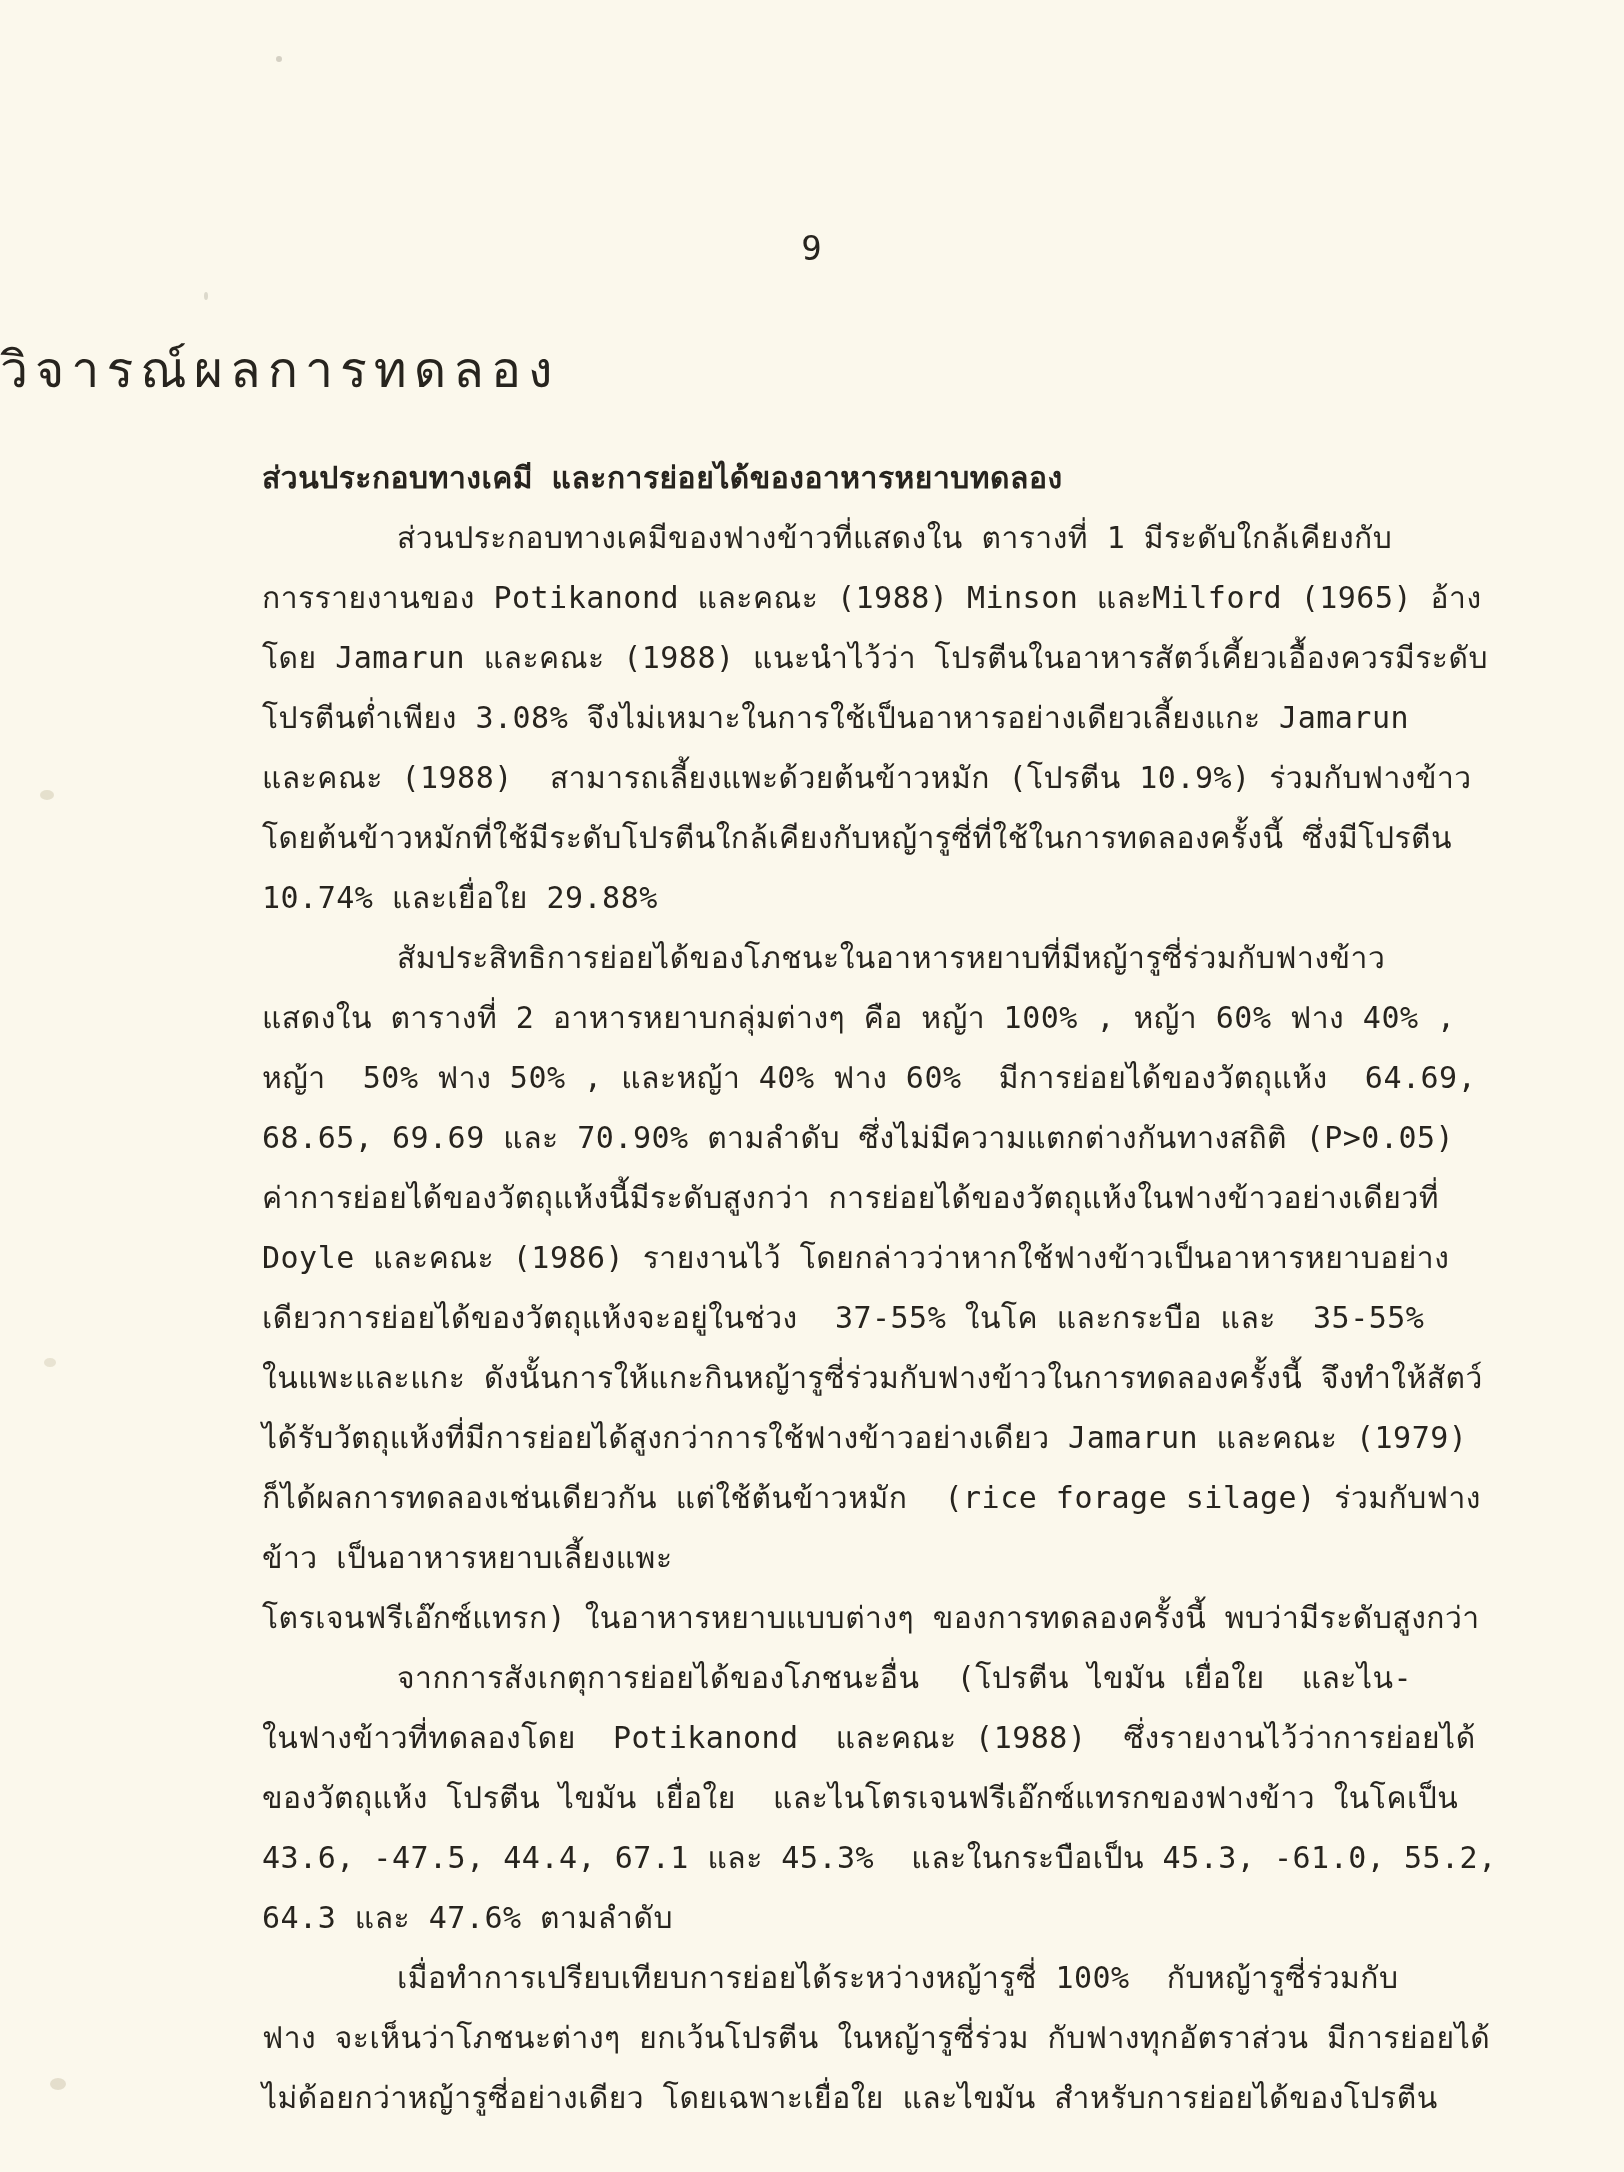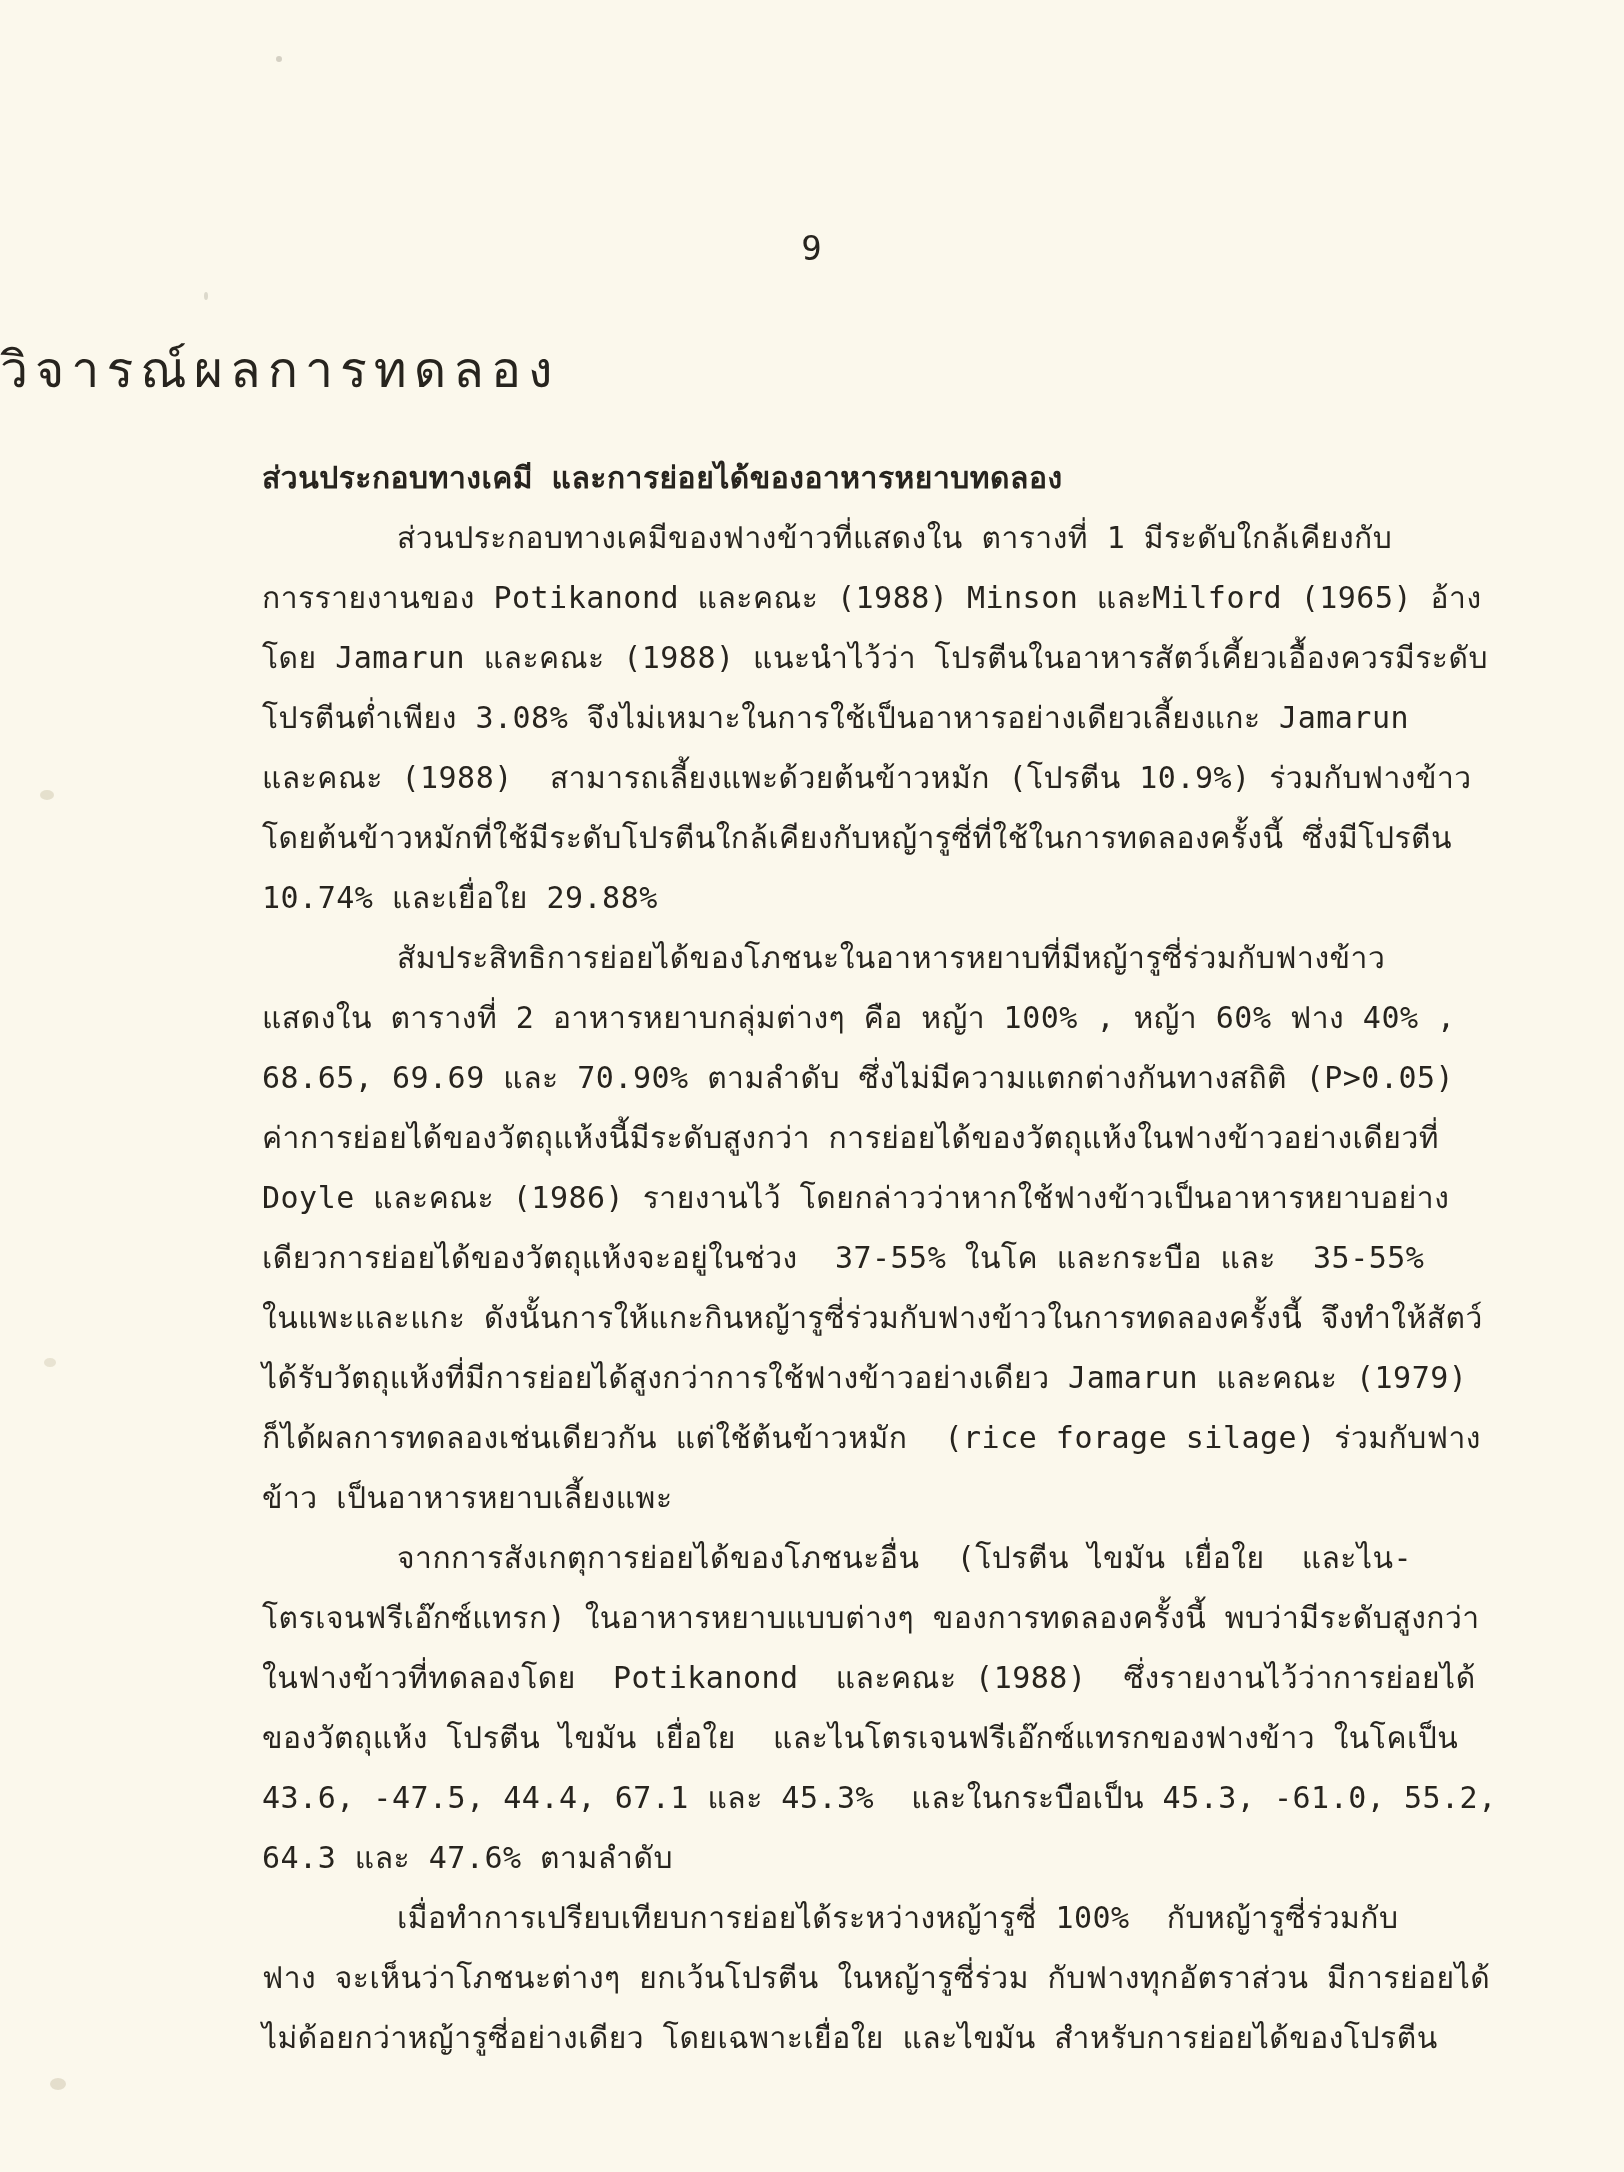--- a/index.html
+++ b/index.html
@@ -85,30 +85,31 @@
       <div class="line heading">ส่วนประกอบทางเคมี และการย่อยได้ของอาหารหยาบทดลอง</div>
       <div class="line indent">ส่วนประกอบทางเคมีของฟางข้าวที่แสดงใน ตารางที่ 1 มีระดับใกล้เคียงกับ</div>
       <div class="line">การรายงานของ Potikanond และคณะ (1988) Minson และMilford (1965) อ้าง</div>
       <div class="line">โดย Jamarun และคณะ (1988) แนะนำไว้ว่า โปรตีนในอาหารสัตว์เคี้ยวเอื้องควรมีระดับ</div>
       <div class="line">โปรตีนต่ำเพียง 3.08% จึงไม่เหมาะในการใช้เป็นอาหารอย่างเดียวเลี้ยงแกะ Jamarun</div>
       <div class="line">และคณะ (1988)  สามารถเลี้ยงแพะด้วยต้นข้าวหมัก (โปรตีน 10.9%) ร่วมกับฟางข้าว</div>
       <div class="line">โดยต้นข้าวหมักที่ใช้มีระดับโปรตีนใกล้เคียงกับหญ้ารูซี่ที่ใช้ในการทดลองครั้งนี้ ซึ่งมีโปรตีน</div>
       <div class="line">10.74% และเยื่อใย 29.88%</div>
       <div class="line indent">สัมประสิทธิการย่อยได้ของโภชนะในอาหารหยาบที่มีหญ้ารูซี่ร่วมกับฟางข้าว</div>
       <div class="line">แสดงใน ตารางที่ 2 อาหารหยาบกลุ่มต่างๆ คือ หญ้า 100% , หญ้า 60% ฟาง 40% ,</div>
+      <div class="line">หญ้า  50% ฟาง 50% , และหญ้า 40% ฟาง 60%  มีการย่อยได้ของวัตถุแห้ง  64.69,</div>
       <div class="line">68.65, 69.69 และ 70.90% ตามลำดับ ซึ่งไม่มีความแตกต่างกันทางสถิติ (P&gt;0.05)</div>
       <div class="line">ค่าการย่อยได้ของวัตถุแห้งนี้มีระดับสูงกว่า การย่อยได้ของวัตถุแห้งในฟางข้าวอย่างเดียวที่</div>
       <div class="line">Doyle และคณะ (1986) รายงานไว้ โดยกล่าวว่าหากใช้ฟางข้าวเป็นอาหารหยาบอย่าง</div>
       <div class="line">เดียวการย่อยได้ของวัตถุแห้งจะอยู่ในช่วง  37-55% ในโค และกระบือ และ  35-55%</div>
       <div class="line">ในแพะและแกะ ดังนั้นการให้แกะกินหญ้ารูซี่ร่วมกับฟางข้าวในการทดลองครั้งนี้ จึงทำให้สัตว์</div>
       <div class="line">ได้รับวัตถุแห้งที่มีการย่อยได้สูงกว่าการใช้ฟางข้าวอย่างเดียว Jamarun และคณะ (1979)</div>
       <div class="line">ก็ได้ผลการทดลองเช่นเดียวกัน แต่ใช้ต้นข้าวหมัก  (rice forage silage) ร่วมกับฟาง</div>
       <div class="line">ข้าว เป็นอาหารหยาบเลี้ยงแพะ</div>
+      <div class="line">โตรเจนฟรีเอ๊กซ์แทรก) ในอาหารหยาบแบบต่างๆ ของการทดลองครั้งนี้ พบว่ามีระดับสูงกว่า</div>
       <div class="line indent">จากการสังเกตุการย่อยได้ของโภชนะอื่น  (โปรตีน ไขมัน เยื่อใย  และไน-</div>
-      <div class="line">โตรเจนฟรีเอ๊กซ์แทรก) ในอาหารหยาบแบบต่างๆ ของการทดลองครั้งนี้ พบว่ามีระดับสูงกว่า</div>
       <div class="line">ในฟางข้าวที่ทดลองโดย  Potikanond  และคณะ (1988)  ซึ่งรายงานไว้ว่าการย่อยได้</div>
       <div class="line">ของวัตถุแห้ง โปรตีน ไขมัน เยื่อใย  และไนโตรเจนฟรีเอ๊กซ์แทรกของฟางข้าว ในโคเป็น</div>
       <div class="line">43.6, -47.5, 44.4, 67.1 และ 45.3%  และในกระบือเป็น 45.3, -61.0, 55.2,</div>
       <div class="line">64.3 และ 47.6% ตามลำดับ</div>
       <div class="line indent">เมื่อทำการเปรียบเทียบการย่อยได้ระหว่างหญ้ารูซี่ 100%  กับหญ้ารูซี่ร่วมกับ</div>
       <div class="line">ฟาง จะเห็นว่าโภชนะต่างๆ ยกเว้นโปรตีน ในหญ้ารูซี่ร่วม กับฟางทุกอัตราส่วน มีการย่อยได้</div>
       <div class="line">ไม่ด้อยกว่าหญ้ารูซี่อย่างเดียว โดยเฉพาะเยื่อใย และไขมัน สำหรับการย่อยได้ของโปรตีน</div>
     </div>
 </div>
 

